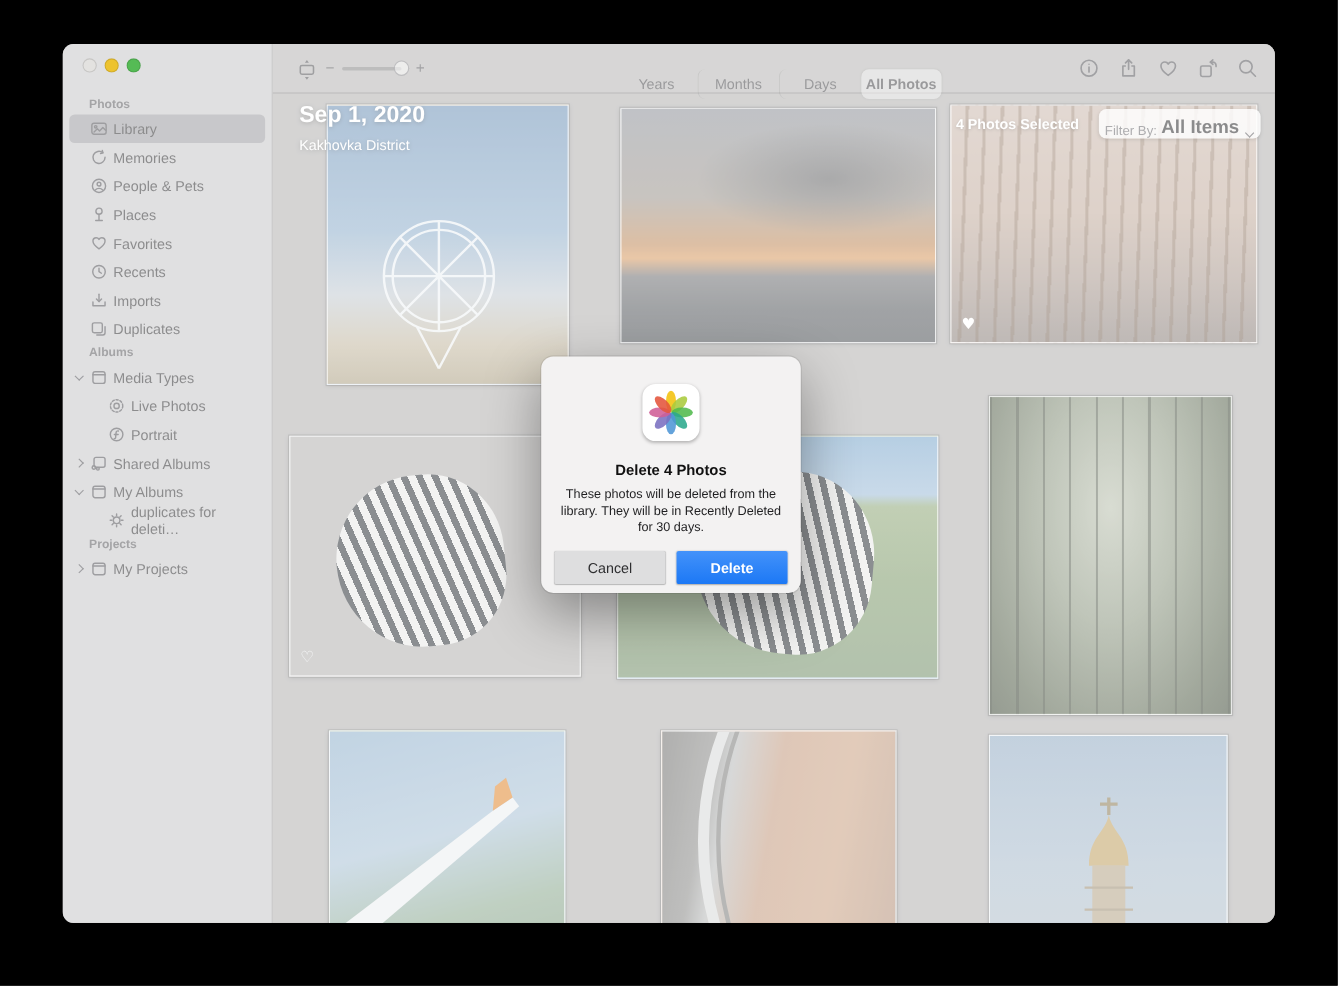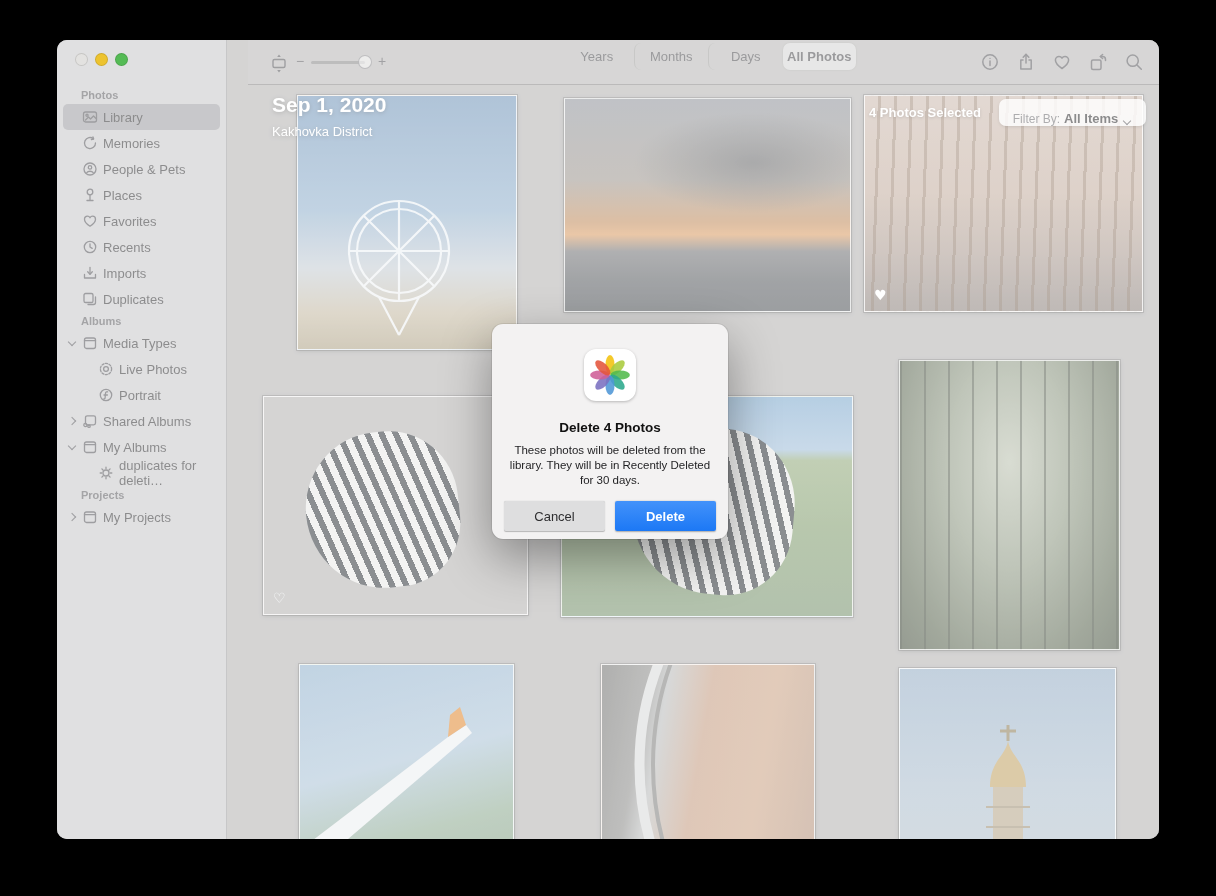--- a/index.html
+++ b/index.html
@@ -5,21 +5,21 @@
   * { margin:0; padding:0; box-sizing:border-box; }
   html,body { width:1216px; height:896px; background:#000; overflow:hidden;
               font-family:"Liberation Sans","DejaVu Sans",sans-serif; }
 
   
   .window { position:absolute; left:57px; top:40px; width:1102px; height:799px;
             border-radius:10px; overflow:hidden; background:#b2b1b0;
             box-shadow:0 25px 60px rgba(0,0,0,.6); }
 
   
-  .sidebar { position:absolute; left:0; top:0; bottom:0; width:170px;
+  .sidebar { position:absolute; left:0; top:0; bottom:0; width:191px;
              background:#c6c6c8; border-right:1px solid rgba(0,0,0,.22);
              padding-top:46px; }
   .lights { position:absolute; left:18px; top:13px; display:flex; gap:7px; z-index:40; }
   .light { width:13px; height:13px; border-radius:50%; border:1px solid rgba(0,0,0,.12); }
   .sec-title { font-size:11px; font-weight:bold; color:#5a5a5e; padding-left:24px;
                height:18px; line-height:18px; }
   .sec-title:first-child { margin-top:0; }
   .srow { position:relative; height:26px; display:flex; align-items:center;
           margin:0 6px; padding-left:18px; border-radius:5px;
           font-size:13px; color:#2e2e30; }
@@ -40,21 +40,21 @@
   .toolbar { position:absolute; left:0; right:0; top:0; height:45px;
              background:#b6b5b4; border-bottom:1px solid rgba(0,0,0,.28); z-index:10; }
   .tsize { position:absolute; left:20px; top:12px; width:22px; height:22px; }
   .tsize svg { stroke:#505055; fill:none; stroke-width:1.4; }
   .zminus { position:absolute; left:48px; top:13px; font-size:14px; color:#55555a; }
   .ztrack { position:absolute; left:63px; top:21px; width:54px; height:3px;
             background:rgba(60,60,66,.38); border-radius:2px; }
   .zknob { position:absolute; left:110px; top:15px; width:14px; height:14px; border-radius:50%;
            background:rgba(255,255,255,.55); border:1.5px solid rgba(70,70,76,.55); }
   .zplus { position:absolute; left:130px; top:13px; font-size:14px; color:#55555a; }
-  .segmented { position:absolute; left:312px; top:3px; width:296px; height:27px;
+  .segmented { position:absolute; left:312px; top:23px; width:296px; height:27px;
                display:flex; align-items:stretch; }
   .seg { flex:1; display:flex; align-items:center; justify-content:center;
          font-size:13px; color:#48484c; border-radius:7px; }
   .seg.sep { border-left:1px solid rgba(0,0,0,.14); }
   .seg.sel { background:rgba(255,255,255,.42); box-shadow:0 0 2px rgba(0,0,0,.15); font-weight:bold; }
   .ticons { position:absolute; right:14px; top:11px; display:flex; gap:14px; }
   .ticon { width:22px; height:22px; display:flex; align-items:center; justify-content:center; }
   .ticon svg { stroke:#545459; fill:none; stroke-width:1.5; stroke-linecap:round; stroke-linejoin:round; }
 
   
@@ -98,21 +98,21 @@
                 text-shadow:0 1px 4px rgba(0,0,0,.35); }
   .day-date { font-size:21px; font-weight:bold; }
   .day-loc  { font-size:13px; margin-top:7px; }
 
   .sel-status { position:absolute; left:621px; top:20px; z-index:6; font-size:13px;
                 font-weight:bold; color:#fff; text-shadow:0 1px 3px rgba(0,0,0,.3); }
   .filter-pill { position:absolute; left:751px; top:14px; width:147px; height:27px; z-index:6;
                  background:rgba(255,255,255,.82); border-radius:7px; display:flex; align-items:flex-end;
                  justify-content:center; gap:4px; font-size:12px; color:#6a6a6e;
                  box-shadow:0 1px 3px rgba(0,0,0,.2); }
-  .filter-pill b { color:#2c2c2e; font-size:13px; }
+  .filter-pill b { color:#2c2c2e; font-size:17px; }
   .filter-chev { width:8px; height:8px; position:relative; top:-2px; margin-left:2px; }
   .filter-chev::before { content:""; position:absolute; left:0; top:2px; width:5px; height:5px;
                          border-right:1.6px solid #55555a; border-bottom:1.6px solid #55555a;
                          transform:rotate(45deg); }
 
   
   .wash { position:absolute; inset:0; background:rgba(255,255,255,.45); z-index:30; }
 
   
   .dialog { position:absolute; left:492px; top:324px; width:236px; height:215px; z-index:60;

